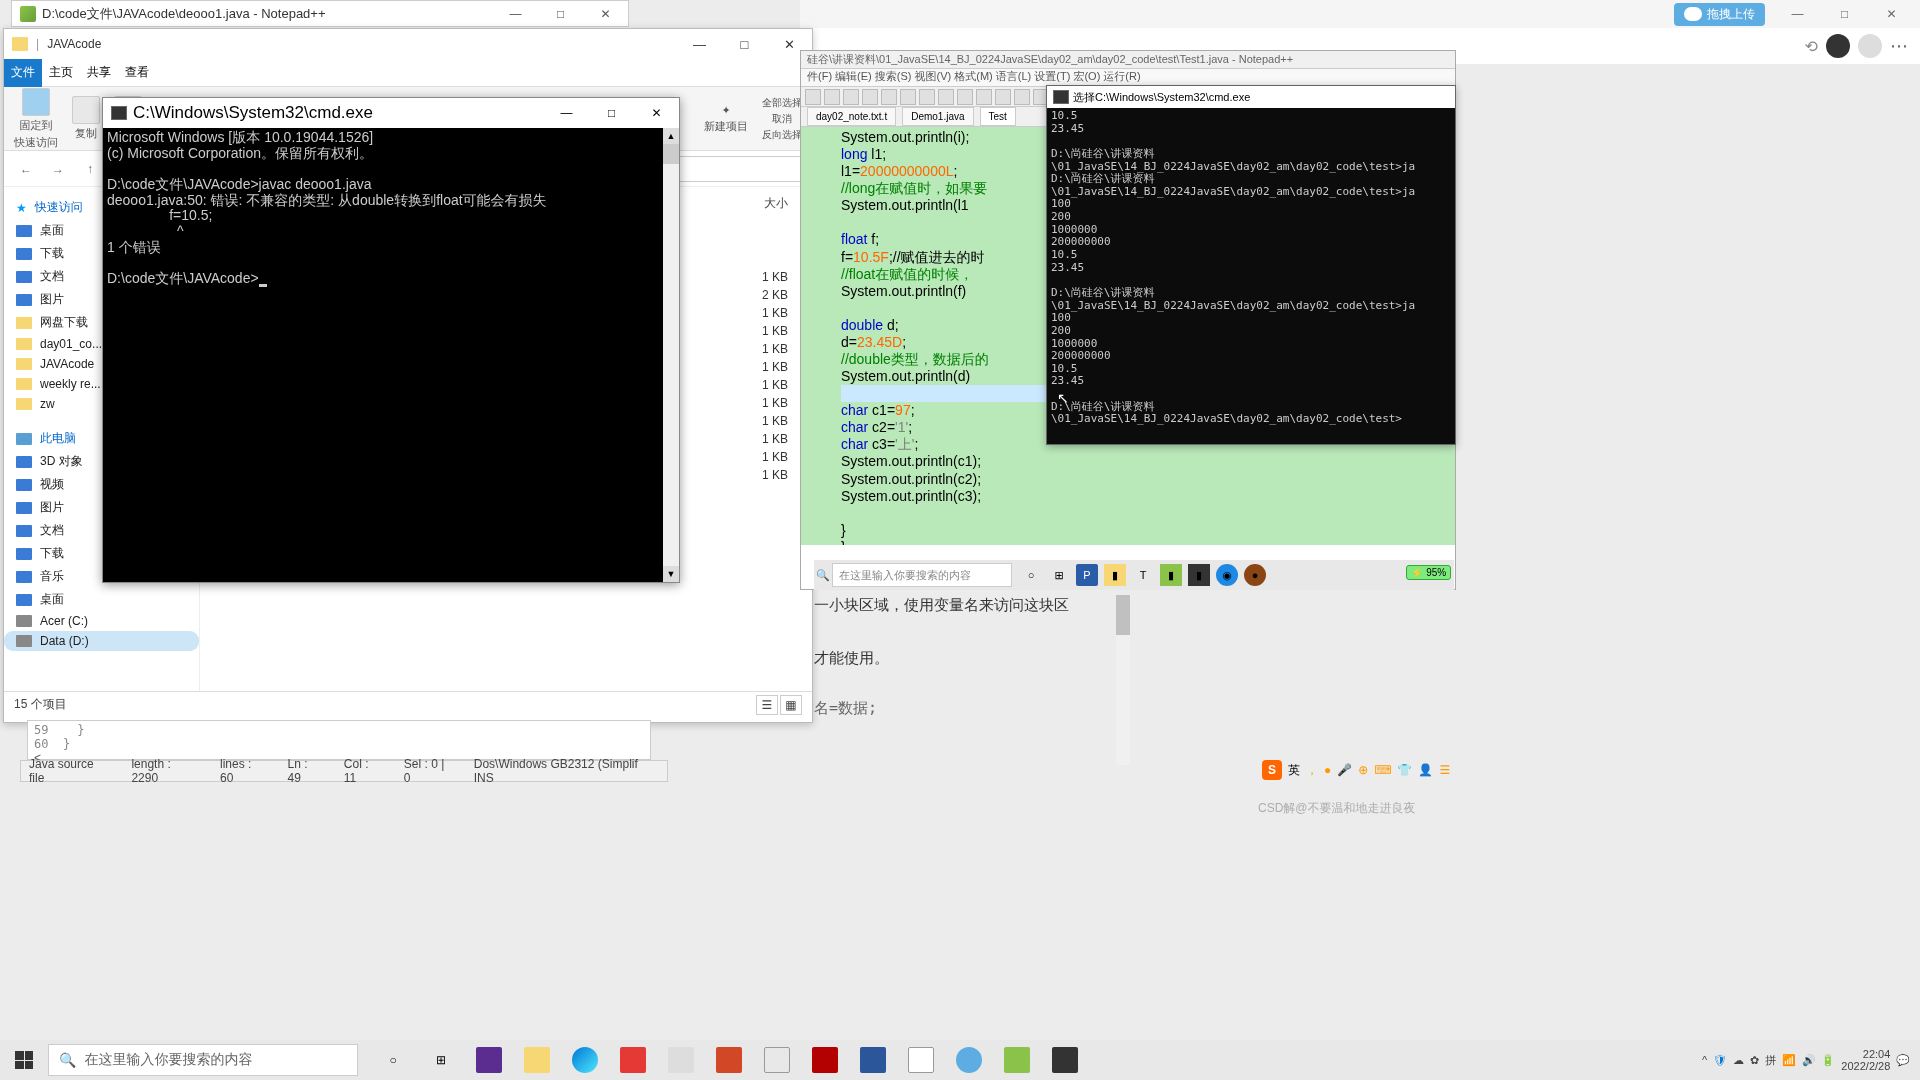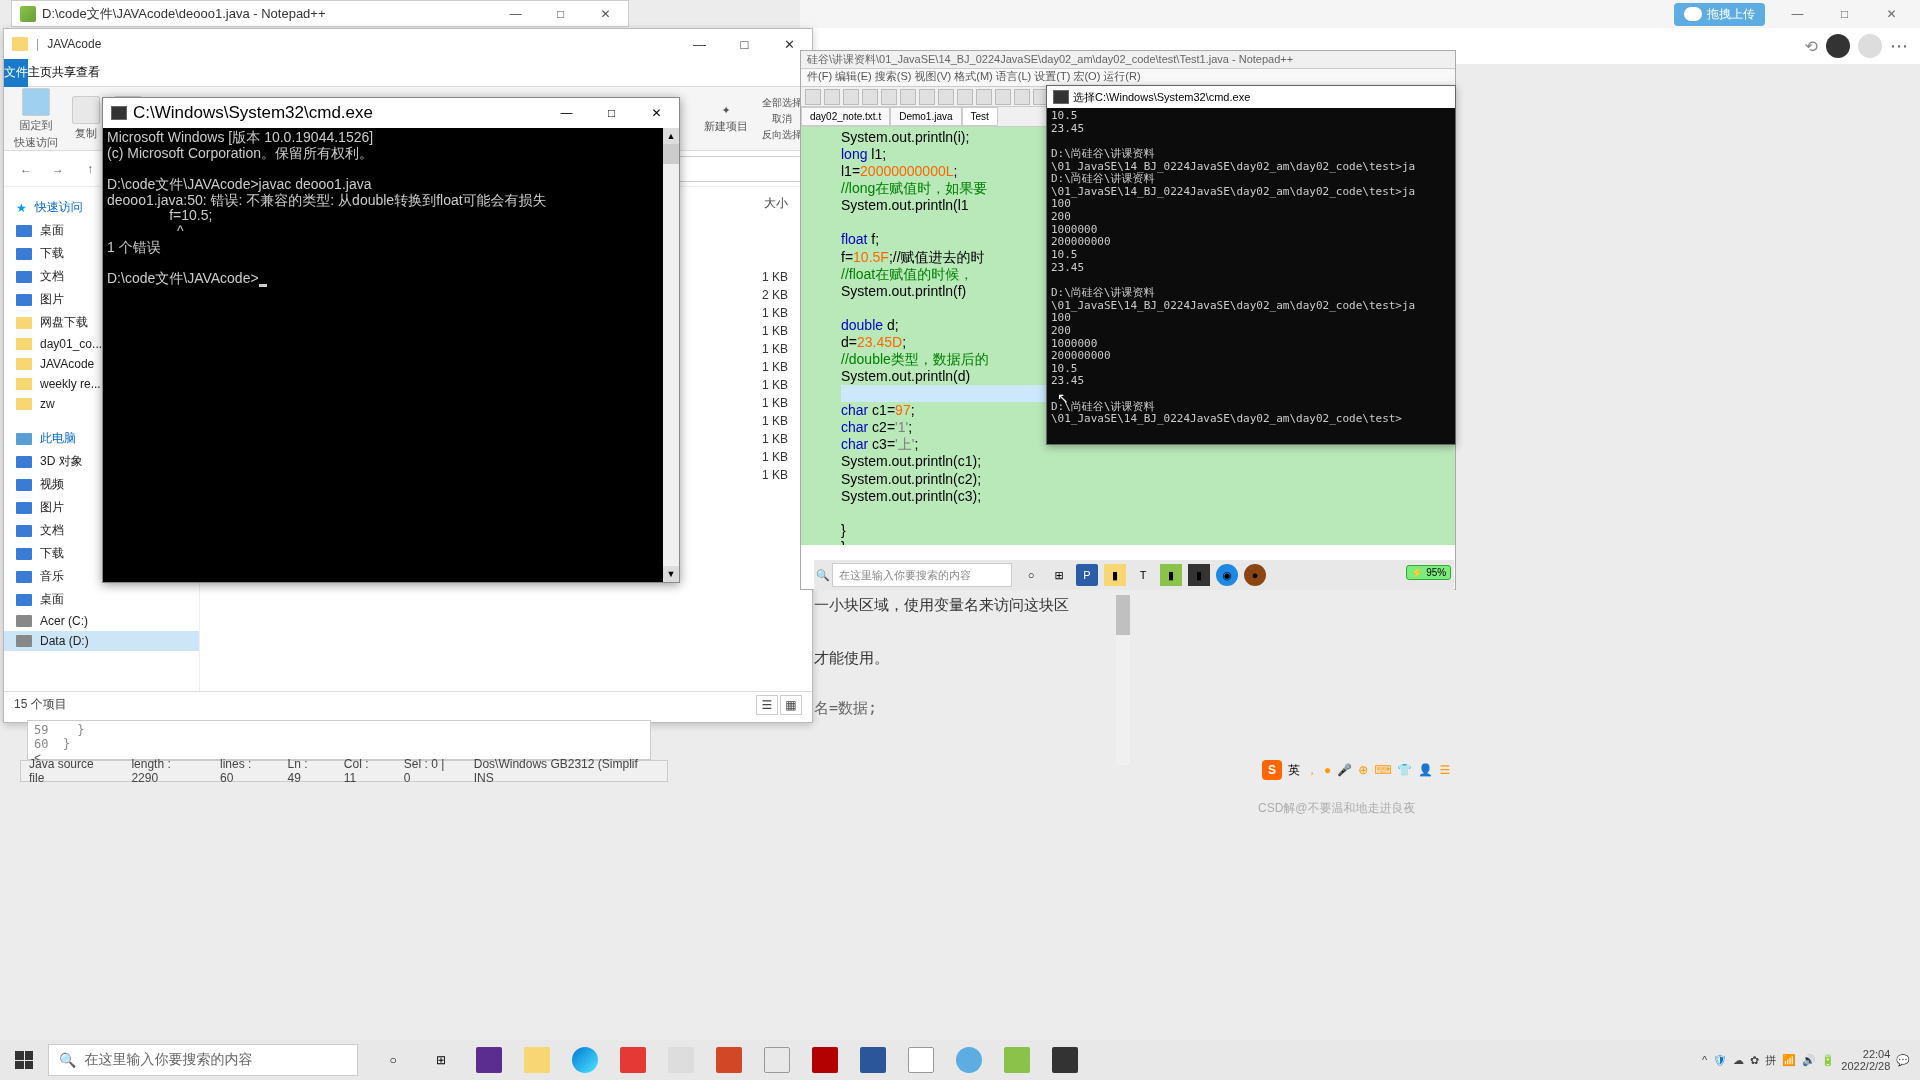--- a/index.html
+++ b/index.html
@@ -14,21 +14,21 @@
 
 
 .explorer { position: absolute; left: 3px; top: 28px; width: 810px; height: 695px; background: #fff; border: 1px solid #bbb; box-shadow: 0 2px 8px rgba(0,0,0,0.2); }
 .explorer-titlebar { height: 30px; display: flex; align-items: center; justify-content: space-between; background: #fff; padding-left: 8px; }
 .explorer-titlebar-left { display: flex; align-items: center; gap: 8px; }
 .explorer-titlebar-icon { width: 16px; height: 14px; background: #f7d674; border-radius: 1px; }
 .explorer-titlebar-text { font-size: 12px; color: #333; }
 .explorer-controls { display: flex; }
 .explorer-controls span { width: 45px; height: 30px; display: flex; align-items: center; justify-content: center; font-size: 13px; color: #333; }
 .explorer-ribbon { height: 28px; background: #fff; border-bottom: 1px solid #ddd; display: flex; align-items: center; }
-.ribbon-tab { padding: 0 0; height: 28px; display: flex; align-items: center; font-size: 12px; }
+.ribbon-tab { padding: 0 7px; height: 28px; display: flex; align-items: center; font-size: 12px; }
 .ribbon-tab.active { background: #1979ca; color: #fff; }
 .explorer-toolbar { height: 64px; background: #f5f5f5; border-bottom: 1px solid #ddd; display: flex; align-items: center; padding: 4px 10px; gap: 14px; overflow: hidden; }
 .tool-group { display: flex; flex-direction: column; align-items: center; font-size: 11px; color: #555; gap: 2px; }
 .tool-icon { width: 28px; height: 28px; background: #e8e8e8; border: 1px solid #ccc; border-radius: 2px; }
 .explorer-nav { height: 36px; display: flex; align-items: center; padding: 0 10px; gap: 8px; border-bottom: 1px solid #eee; }
 .nav-arrow { width: 24px; height: 24px; display: flex; align-items: center; justify-content: center; color: #666; }
 .search-box { flex: 1; height: 26px; border: 1px solid #ccc; display: flex; align-items: center; padding: 0 8px; color: #888; font-size: 12px;}
 .explorer-body { display: flex; height: 504px; }
 .explorer-sidebar { width: 196px; border-right: 1px solid #eee; padding: 6px 0; overflow-y: auto; }
 .sidebar-item { display: flex; align-items: center; gap: 8px; padding: 3px 12px; font-size: 12px; color: #222; }
@@ -54,21 +54,21 @@
 .cmd-body { padding: 2px 4px; font-family: Consolas, "NSimSun", monospace; font-size: 14px; color: #ccc; line-height: 1.12; white-space: pre-wrap; }
 .cursor { background: #ccc; width: 8px; height: 3px; display: inline-block; vertical-align: bottom; }
 
 
 .npp2 { position: absolute; left: 800px; top: 50px; width: 656px; height: 540px; background: #fff; border: 1px solid #aaa; }
 .npp2-title { height: 18px; background: #f0f0f0; font-size: 11px; padding: 1px 6px; color: #666; border-bottom: 1px solid #ccc; white-space: nowrap; overflow: hidden; }
 .npp2-menu { height: 18px; background: #f8f8f8; font-size: 11px; padding: 0 6px; color: #555; border-bottom: 1px solid #ccc; }
 .npp2-toolbar { height: 20px; background: #f0f0f0; border-bottom: 1px solid #ccc; display: flex; align-items: center; gap: 3px; padding: 0 4px; }
 .npp2-toolbar span { width: 16px; height: 16px; background: #e0e0e0; border: 1px solid #bbb; }
 .npp2-tabs { height: 20px; background: #f0f0f0; display: flex; border-bottom: 1px solid #ccc; font-size: 10px; }
-.npp2-tab { padding: 2px 8px; border: 1px solid #ccc; background: #f8f8f8; display: flex; align-items: center; }
+.npp2-tab { padding: 2px 8px; border: 1px solid #ccc; background: #f8f8f8; display: flex; align-items: center; margin-left: 6px; }
 .npp2-tab.active { background: #fff; }
 .npp2-code { flex: 1; background: #b9e8b9; padding: 2px 40px; font-family: Consolas, monospace; font-size: 14px; line-height: 1.22; height: 418px; overflow: hidden; }
 .npp2-code .kw { color: #0000cd; }
 .npp2-code .num { color: #ff6600; }
 .npp2-code .cmt { color: #008000; }
 .npp2-code .str { color: #808080; }
 .npp2-statusbar { height: 18px; background: #f0f0f0; border-top: 1px solid #ccc; font-size: 10px; display: flex; justify-content: space-between; padding: 2px 6px; color: #555; }
 
 
 .cmd2 { position: absolute; left: 1046px; top: 85px; width: 410px; height: 360px; background: #0c0c0c; border: 1px solid #666; box-shadow: 0 2px 8px rgba(0,0,0,0.3); }
@@ -299,21 +299,21 @@
           <span>音乐</span>
         </div>
       <div class="sidebar-item">
           <span class="icn blue"></span>
           <span>桌面</span>
         </div>
       <div class="sidebar-item">
           <span class="icn drive"></span>
           <span>Acer (C:)</span>
         </div>
-      <div class="sidebar-item" style="background:#cde6f7;">
+      <div class="sidebar-item" style="background:#cde6f7;border-radius:9px;">
           <span class="icn drive"></span>
           <span>Data (D:)</span>
         </div>
     </div>
     <div class="explorer-content">
       <div class="content-header">大小</div>
       <div style="height:52px;"></div>
       <div class="file-row">1 KB</div>
       <div class="file-row">2 KB</div>
       <div class="file-row">1 KB</div>

